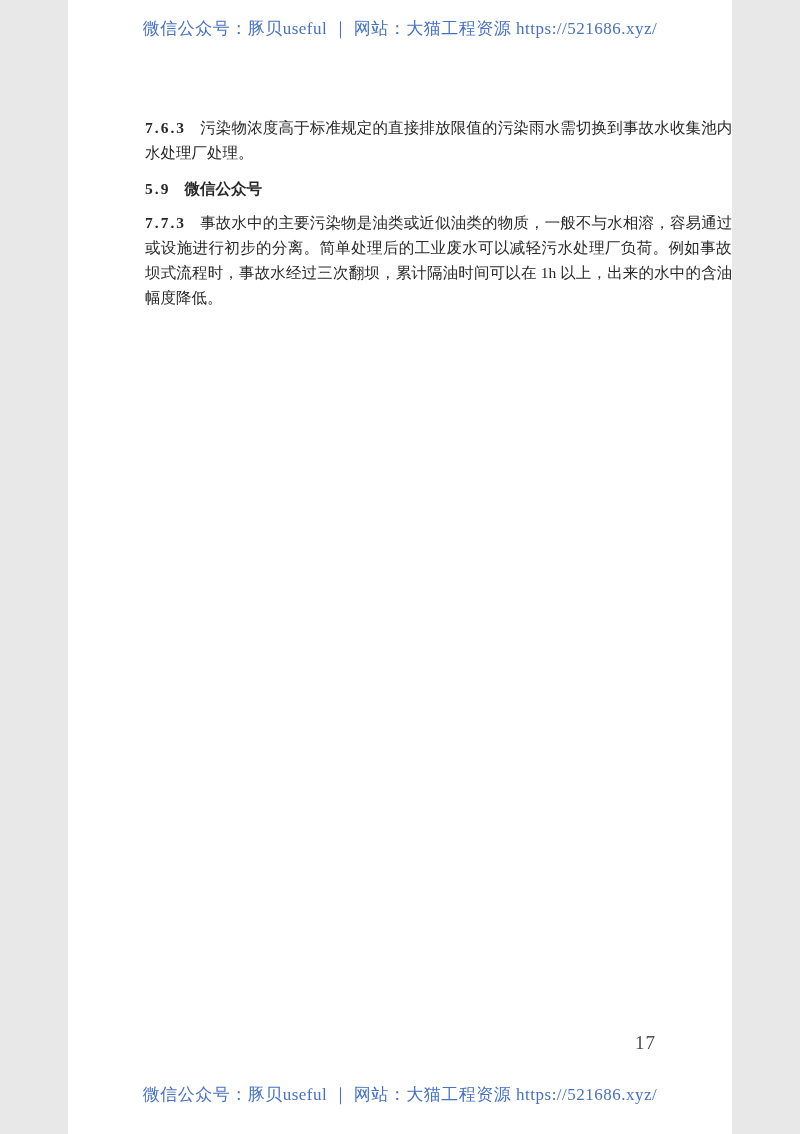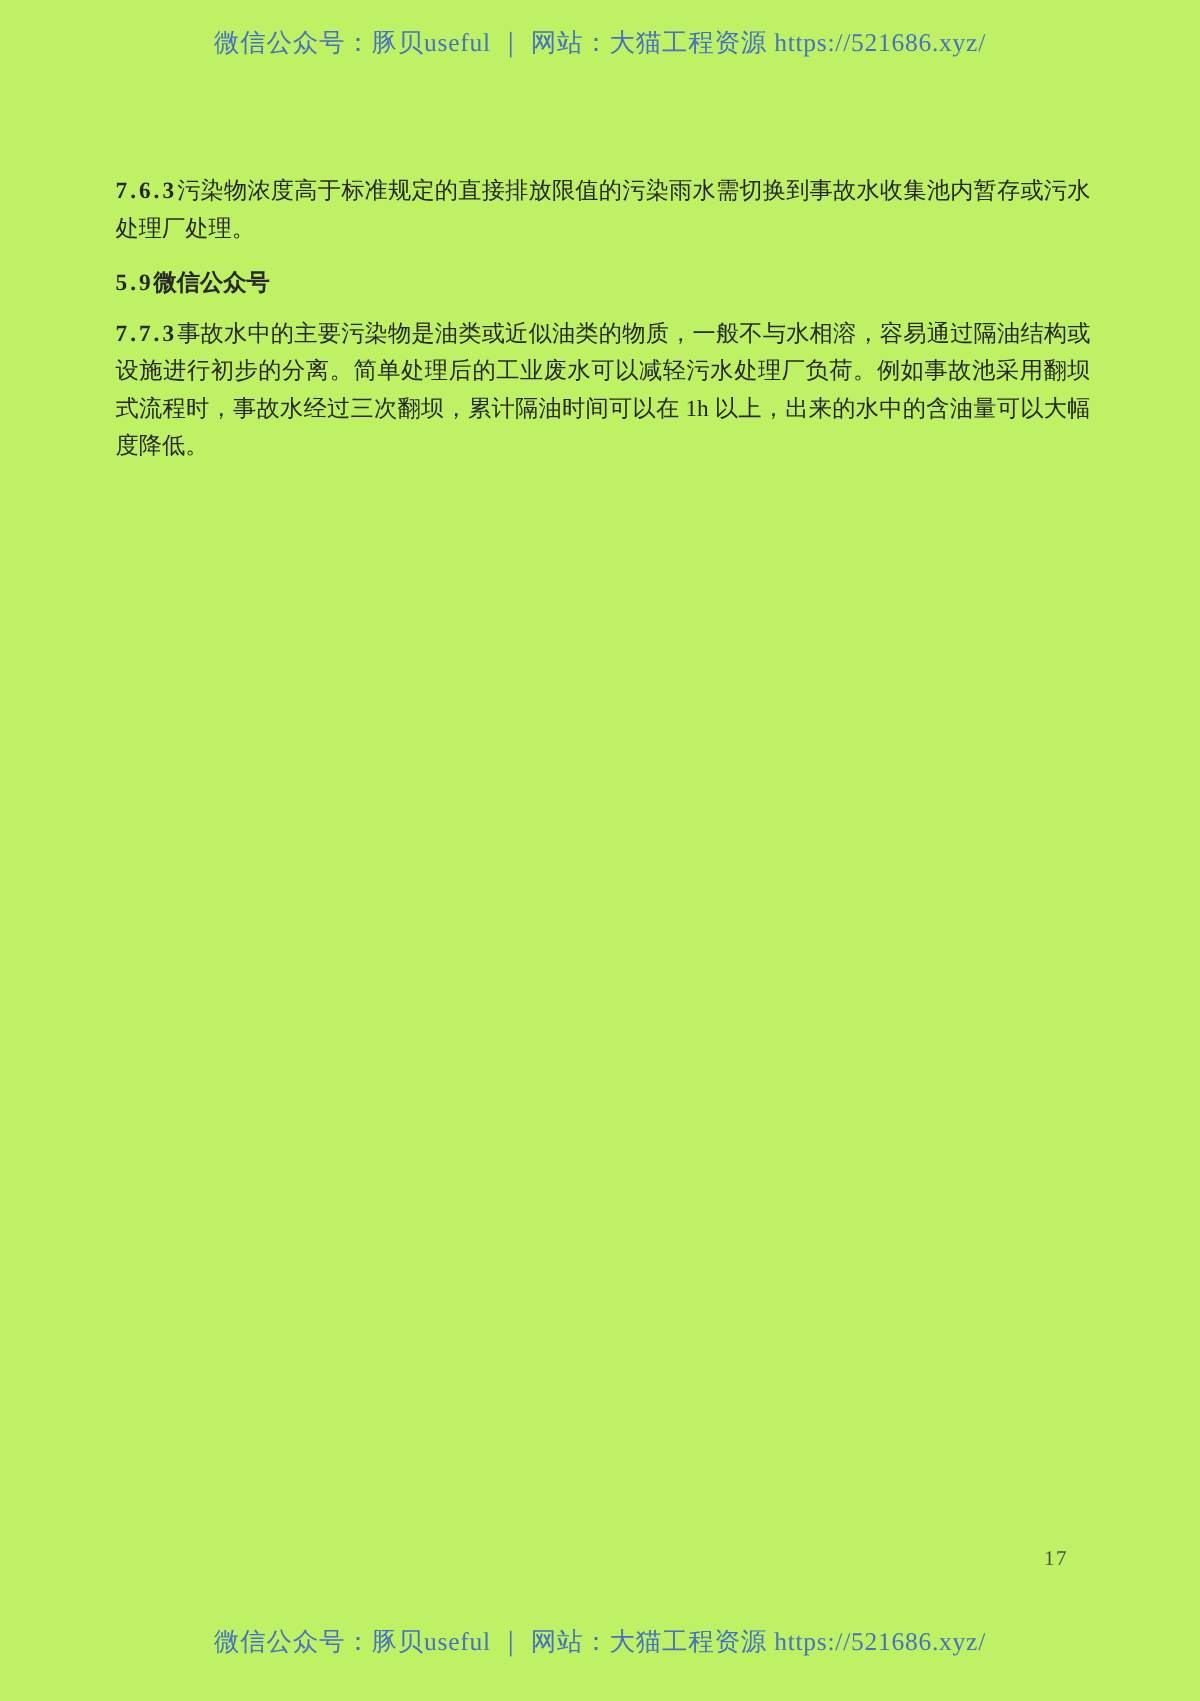--- a/index.html
+++ b/index.html
@@ -2,24 +2,24 @@
 <html><head>
 <meta charset="utf-8">
 <style>
   html, body {
     margin: 0;
     padding: 0;
     background: #e8e8e8;
   }
   .page {
     position: relative;
-    width: 800px;
+    width: 664px;
     height: 1134px;
     margin: 0 auto;
-    background: #bef264;
+    background: #ffffff;
     overflow: hidden;
     font-family: "Liberation Serif", "DejaVu Serif", serif;
   }
   
   .watermark {
     position: absolute;
     left: 0;
     width: 100%;
     text-align: center;
     font-size: 17px;
@@ -54,39 +54,40 @@
     font-size: 15.5px;
     line-height: 25px;
   }
   .clause {
     margin: 0;
     text-align: justify;
     text-justify: inter-ideograph;
   }
   .clause .clause-num {
     letter-spacing: 2px;
+    margin-right: 14px;
     font-weight: 600;
     white-space: nowrap;
   }
   .clause.heading {
     margin-top: 11px;
     margin-bottom: 9px;
     font-weight: bold;
     text-align: left;
   }
   .clause.heading .clause-num {
     font-weight: bold;
   }
 
   
   .page-number {
     position: absolute;
     top: 1032px;
-    right: 88px;
-    font-size: 14px;
+    right: 76px;
+    font-size: 19px;
     color: #4c4c4c;
     letter-spacing: 1px;
   }
 </style>
 </head>
 <body>
 
 <div class="page">
 
   <div class="watermark top">

